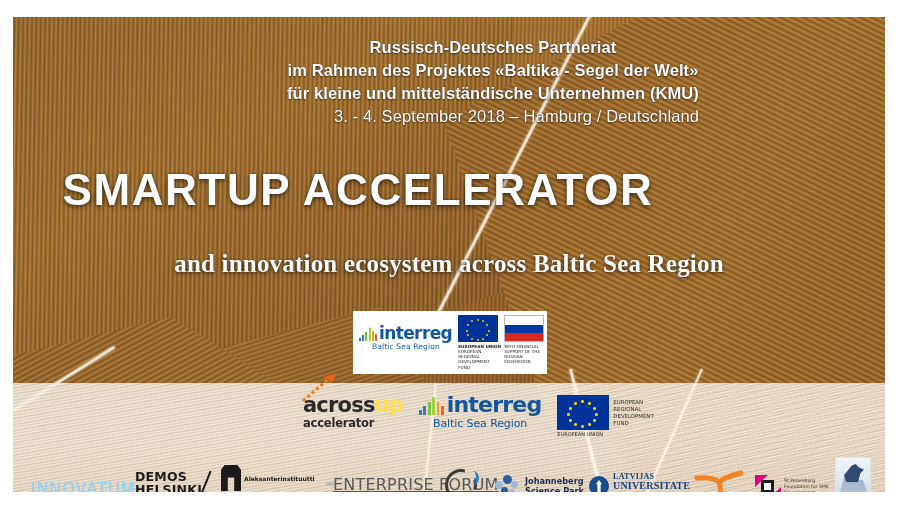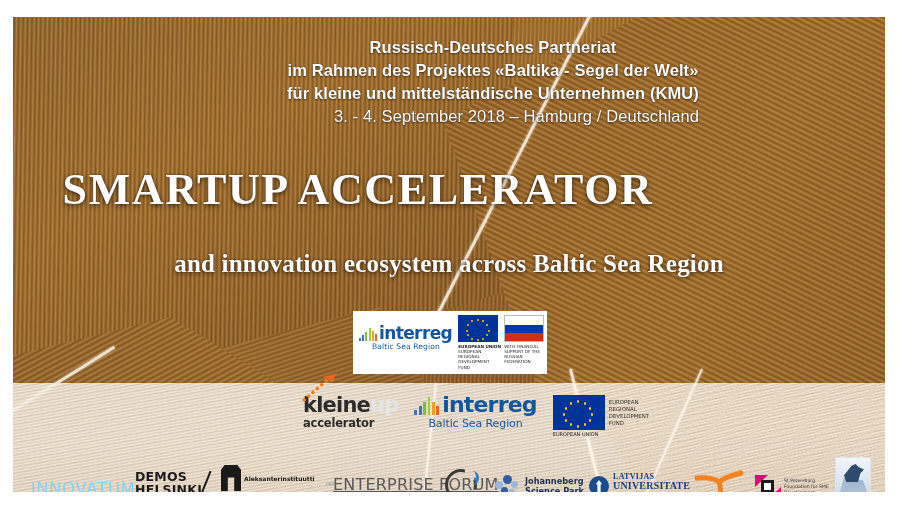--- a/index.html
+++ b/index.html
@@ -174,21 +174,21 @@
     margin-left: 47px;
   }
 
   .main-title {
     position: absolute;
     left: 0;
     top: 148px;
     width: 690px;
     text-align: center;
     color: #ffffff;
-    font-family: Liberation Serif, serif;
+    font-family: Liberation Sans, sans-serif;
     font-size: 44px;
     font-weight: bold;
     letter-spacing: 1.6px;
     line-height: 50px;
     text-shadow: 0 2px 5px rgba(0,0,0,0.55), 0 0 2px rgba(0,0,0,0.5);
     white-space: nowrap;
   }
 
   .subtitle {
     position: absolute;
@@ -307,21 +307,21 @@
     position: absolute;
     left: -4px; top: -22px;
     width: 40px; height: 30px;
   }
   .smartup-text { display: flex; flex-direction: column; line-height: 1; }
   .smartup-main {
     font-family: "DejaVu Sans", sans-serif;
     font-size: 21px; font-weight: bold; color: #2b2b2b;
     letter-spacing: -0.8px;
   }
-  .smartup-main .up { color: #e5e5e5; }
+  .smartup-main .up { color: #fde047; }
   .smartup-sub {
     font-family: "DejaVu Sans", sans-serif;
     font-size: 11.5px; font-weight: bold; color: #2b2b2b;
     letter-spacing: -0.2px; margin-top: 2px;
   }
 
   .interreg-logo2 { display: flex; flex-direction: column; }
   .interreg-word2 {
     font-family: "DejaVu Sans", sans-serif;
     font-size: 22px; font-weight: bold; color: #12569e; letter-spacing: -0.8px;
@@ -569,21 +569,21 @@
     </div>
 
     <div class="mid-logo-row">
 
       <div class="smartup-logo">
         <svg class="smartup-arrow" viewBox="0 0 40 30">
           <path d="M4 28 L34 2" stroke="#f07d1a" stroke-width="3.2" stroke-dasharray="3.2 2.6" fill="none"></path>
           <path d="M38 0 L24 4 L33 9 Z" fill="#e8661e"></path>
         </svg>
         <span class="smartup-text">
-          <span class="smartup-main"><span>kleine</span><span class="up">up</span></span>
+          <span class="smartup-main"><span>across</span><span class="up">up</span></span>
           <span class="smartup-sub">accelerator</span>
         </span>
       </div>
 
       <div class="interreg-logo2">
         <div style="display:flex;align-items:flex-end;gap:3px;">
           <span class="bars2">
             <i style="height:5px;background:#3d77b8"></i>
             <i style="height:9px;background:#3d77b8"></i>
             <i style="height:13px;background:#7bbf3f"></i>

